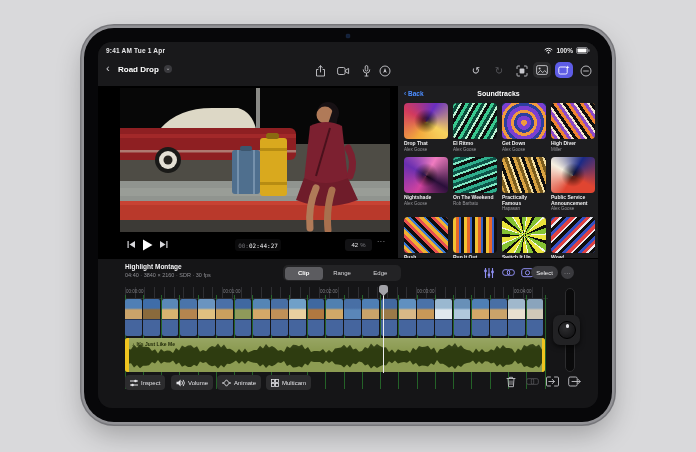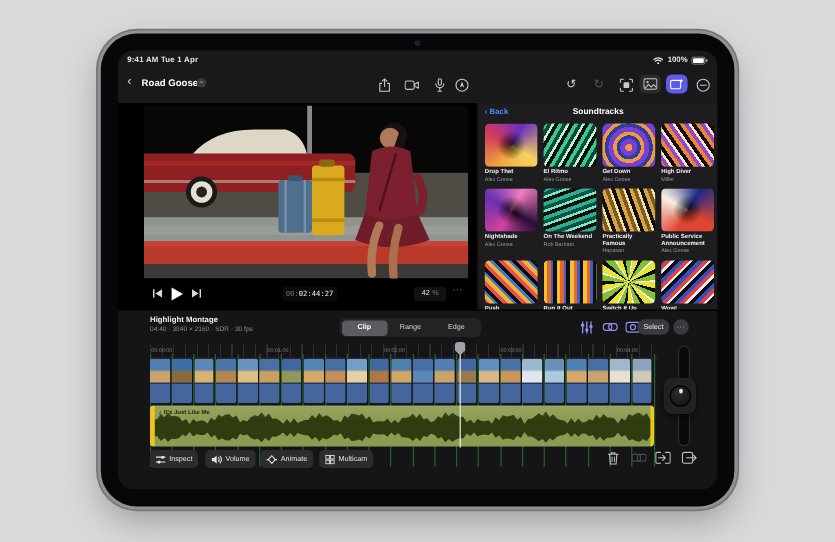--- a/index.html
+++ b/index.html
@@ -121,21 +121,21 @@
             <svg width="14" height="7" viewBox="0 0 14 7">
               <rect x="0.5" y="0.5" width="11" height="6" rx="1.5" stroke="#9a9aa0" fill="none" stroke-width="0.8"></rect>
               <rect x="1.5" y="1.5" width="9" height="4" rx="0.8" fill="#fff"></rect>
               <rect x="12.3" y="2.2" width="1.2" height="2.6" rx="0.6" fill="#9a9aa0"></rect>
             </svg>
           </span>
         </div>
 
         <div class="toolbar">
           <span class="tb-back">‹</span>
-          <span class="tb-title">Road Goose</span>
+          <span class="tb-title">Road Drop</span>
           <span class="tb-badge">⌄</span>
 
           <span class="tb-ico" style="left:215px">
             <svg width="11" height="12" viewBox="0 0 11 12">
                 <path d="M5.5 1v6M3.6 2.6L5.5 0.8l1.9 1.8M3 4.5H1.5v6.5h8V4.5H8" stroke="#c9c9ce" stroke-width="0.9" fill="none" stroke-linecap="round" stroke-linejoin="round"></path>
               </svg>
           </span>
           <span class="tb-ico" style="left:238px">
             <svg width="13" height="10" viewBox="0 0 13 10">
                 <rect x="0.6" y="1.5" width="7.5" height="7" rx="1.6" stroke="#c9c9ce" stroke-width="0.9" fill="none"></rect>

